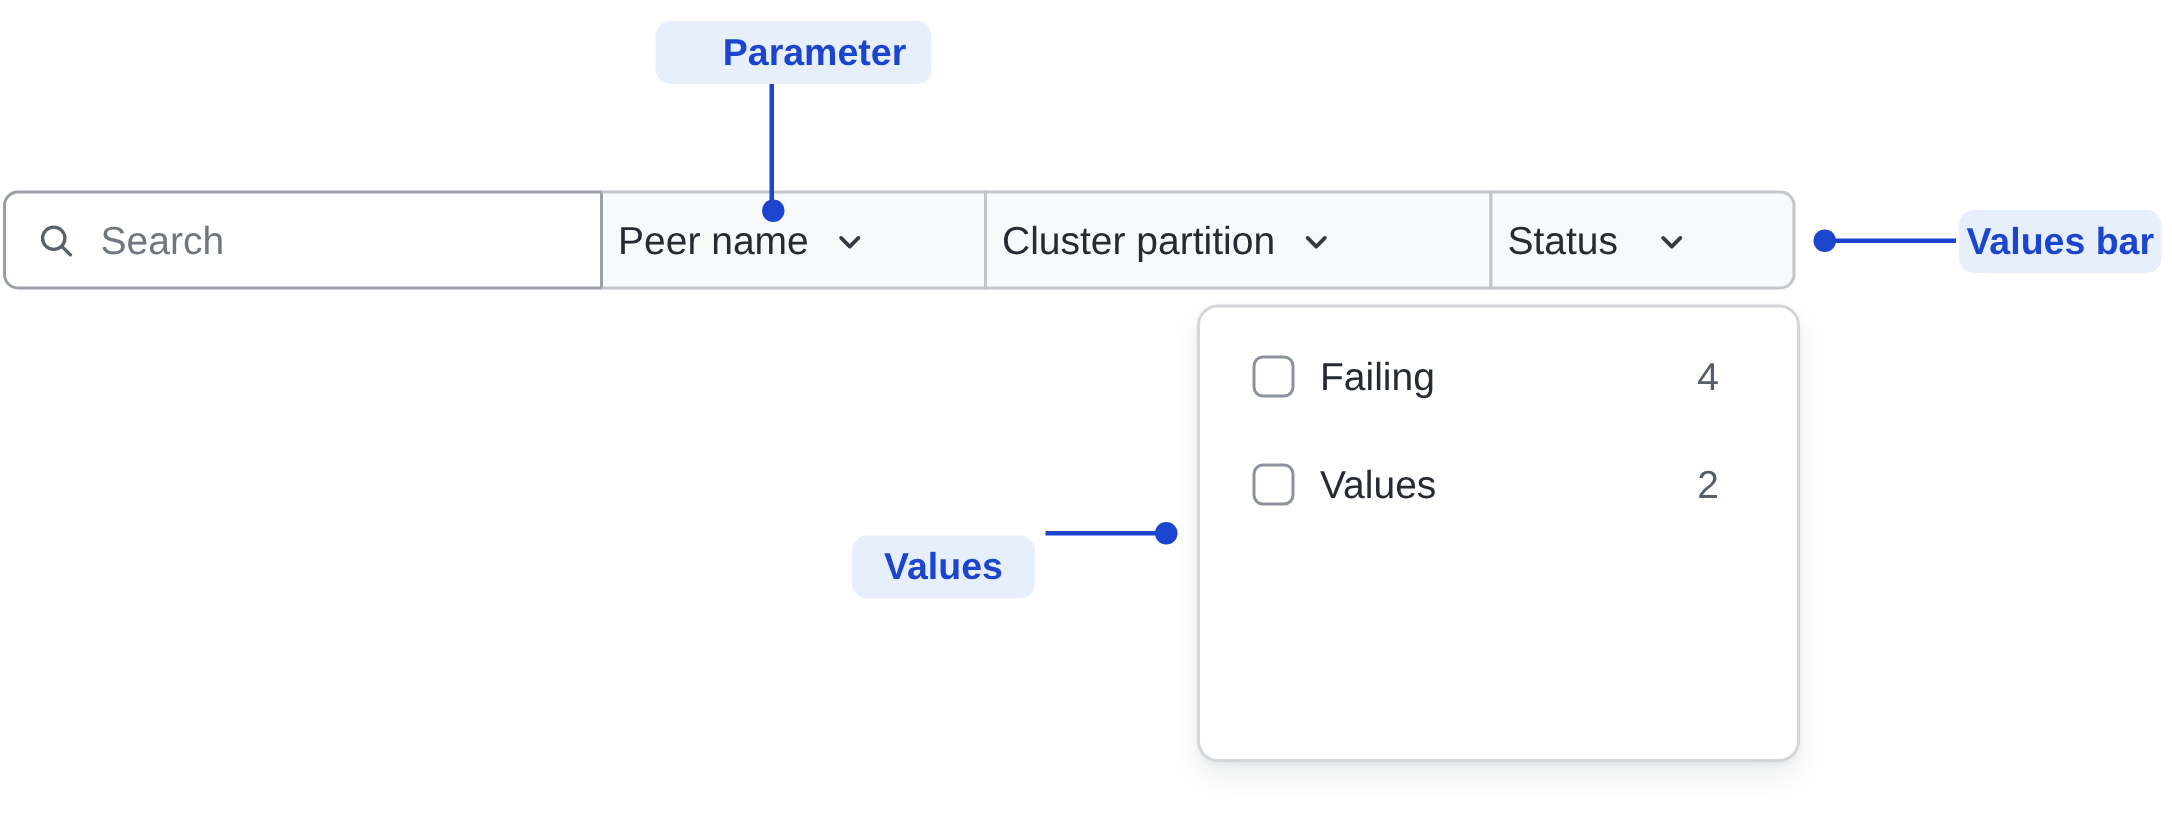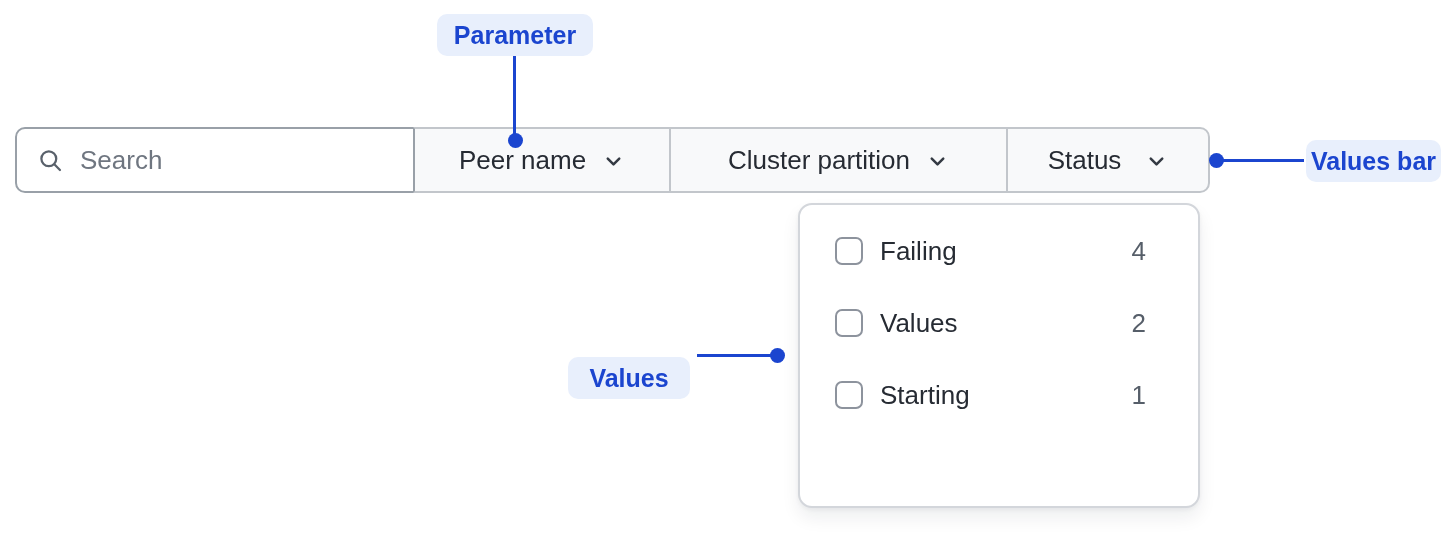--- a/index.html
+++ b/index.html
@@ -26,36 +26,36 @@
     white-space: nowrap;
   }
   .ann-line { position: absolute; background: #1B45CF; }
   .ann-dot {
     position: absolute;
     width: 15px; height: 15px;
     border-radius: 50%;
     background: #1B45CF;
   }
 
-  #parameter-badge { left: 437px; top: 14px; width: 156px; }
+  #parameter-badge { left: 437px; top: 14px; width: 156px; padding-left: 28px; }
   #parameter-line  { left: 513px; top: 56px;  width: 3px; height: 80px; }
   #parameter-dot   { left: 508px; top: 133px; }
 
   #filterbar-dot   { left: 1209px; top: 153px; }
   #filterbar-line  { left: 1217px; top: 159px; width: 87px; height: 3px; }
   #filterbar-badge { left: 1306px; top: 140px; width: 135px; }
 
   #values-badge { left: 568px; top: 335px; width: 122px; margin-top: 22px; }
   #values-line  { left: 697px; top: 354px; width: 75px; height: 3px; }
   #values-dot   { left: 770px; top: 348px; }
 
   
   .filter-bar {
     position: absolute;
-    left: 15px; top: 127px;
+    left: 2px; top: 127px;
     height: 66px;
     display: flex;
     align-items: stretch;
   }
   .search-box {
     box-sizing: border-box;
     width: 400px;
     background: #ffffff;
     border: 2px solid #99A0A8;
     border-radius: 10px 0 0 10px;
@@ -77,21 +77,20 @@
   }
   .search-input::placeholder { color: #6F7680; opacity: 1; }
 
   .dropdown-btn {
     box-sizing: border-box;
     margin-left: -2px;
     background: #F8F9FA;
     border: 2px solid #C2C6CB;
     display: flex;
     align-items: center;
-    justify-content: center;
     gap: 16px;
     font-size: 26px;
     color: #262B33;
     cursor: pointer;
     padding: 4px 10px;
   }
   .dropdown-btn .chev { display: flex; align-items: center; margin-top: 2px; }
   #dd-peer    { width: 258px; border-left-color: #99A0A8; }
   #dd-cluster { width: 339px; }
   #dd-status  { width: 204px; border-radius: 0 10px 10px 0; gap: 24px; }
@@ -174,25 +173,20 @@
     <div class="panel-row">
       <span class="checkbox"></span>
       <span class="opt-label">Failing</span>
       <span class="opt-count">4</span>
     </div>
     <div class="panel-row">
       <span class="checkbox"></span>
       <span class="opt-label">Values</span>
       <span class="opt-count">2</span>
     </div>
-    <div class="panel-row">
-      <span class="checkbox"></span>
-      <span class="opt-label">Starting</span>
-      <span class="opt-count">1</span>
-    </div>
   </div>
 
   <div class="ann-badge" id="parameter-badge">Parameter</div>
   <div class="ann-line" id="parameter-line"></div>
   <div class="ann-dot" id="parameter-dot"></div>
 
   <div class="ann-dot" id="filterbar-dot"></div>
   <div class="ann-line" id="filterbar-line"></div>
   <div class="ann-badge" id="filterbar-badge">Values bar</div>
 

